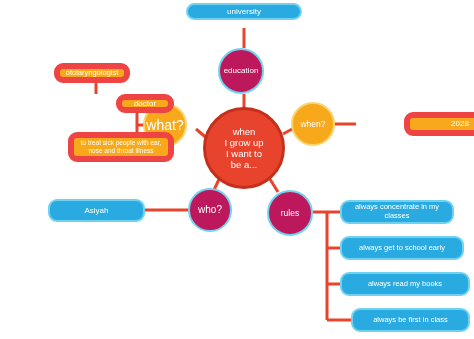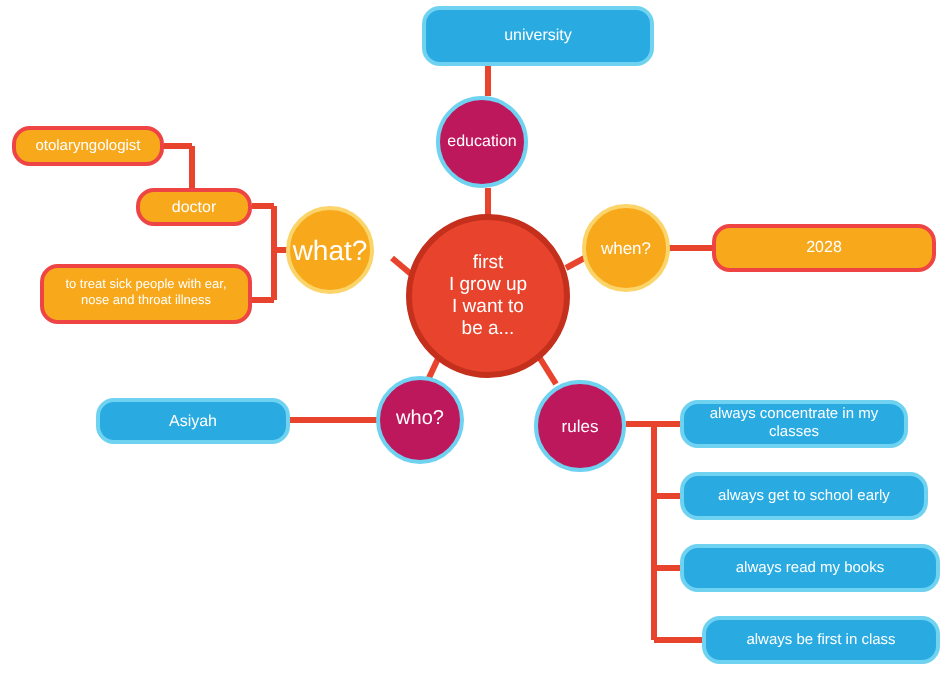--- a/index.html
+++ b/index.html
@@ -41,22 +41,23 @@
     border-radius: 9px;
   }
   .blue-circle {
     background: #be185d;
     border: 2px solid #6FD2F0;
     border-radius: 50%;
   }
   
   .orange-box {
     background: #F7A81B;
-    border: 2px solid #ef4444;
+    border: 6px solid #ef4444;
     border-radius: 9px;
+    margin-left: 48px;
   }
   .orange-circle {
     background: #F7A81B;
     border: 2px solid #FBD46A;
     border-radius: 50%;
   }
   
   .center-circle {
     background: #E8432C;
     border: 3px solid #C4301C;
@@ -98,27 +99,27 @@
       <line x1="313" y1="212" x2="327" y2="212"></line>
       <line x1="327" y1="212" x2="327" y2="320"></line>
       <line x1="327" y1="212" x2="340" y2="212"></line>
       <line x1="327" y1="248" x2="340" y2="248"></line>
       <line x1="327" y1="284" x2="340" y2="284"></line>
       <line x1="327" y1="320" x2="351" y2="320"></line>
     </g>
   </svg>
 
   <div class="node center-circle" style="left:203px; top:107px; width:82px; height:82px; font-size:9.5px; flex-direction:column;">
-    <span>first</span>
+    <span>when</span>
     <span>I grow up</span>
     <span>I want to</span>
     <span>be a...</span>
   </div>
 
-  <div class="node blue-box" style="left:186px; top:3px; width:116px; height:30px; font-size:8px;margin-left:25px;">university</div>
+  <div class="node blue-box" style="left:186px; top:3px; width:116px; height:17px; font-size:8px;">university</div>
 
   <div class="node blue-circle" style="left:218px; top:48px; width:46px; height:46px; font-size:8px;">education</div>
 
   <div class="node orange-circle" style="left:143px; top:103px; width:44px; height:44px; font-size:14px;text-align:center;">what?</div>
 
   <div class="node orange-box" style="left:68px; top:94px; width:58px; height:19px; font-size:8px;">doctor</div>
 
   <div class="node orange-box" style="left:6px; top:63px; width:76px; height:20px; font-size:7.5px;">otolaryngologist</div>
 
   <div class="node orange-box" style="left:20px; top:132px; width:106px; height:30px; font-size:6.5px; flex-direction:column;">

